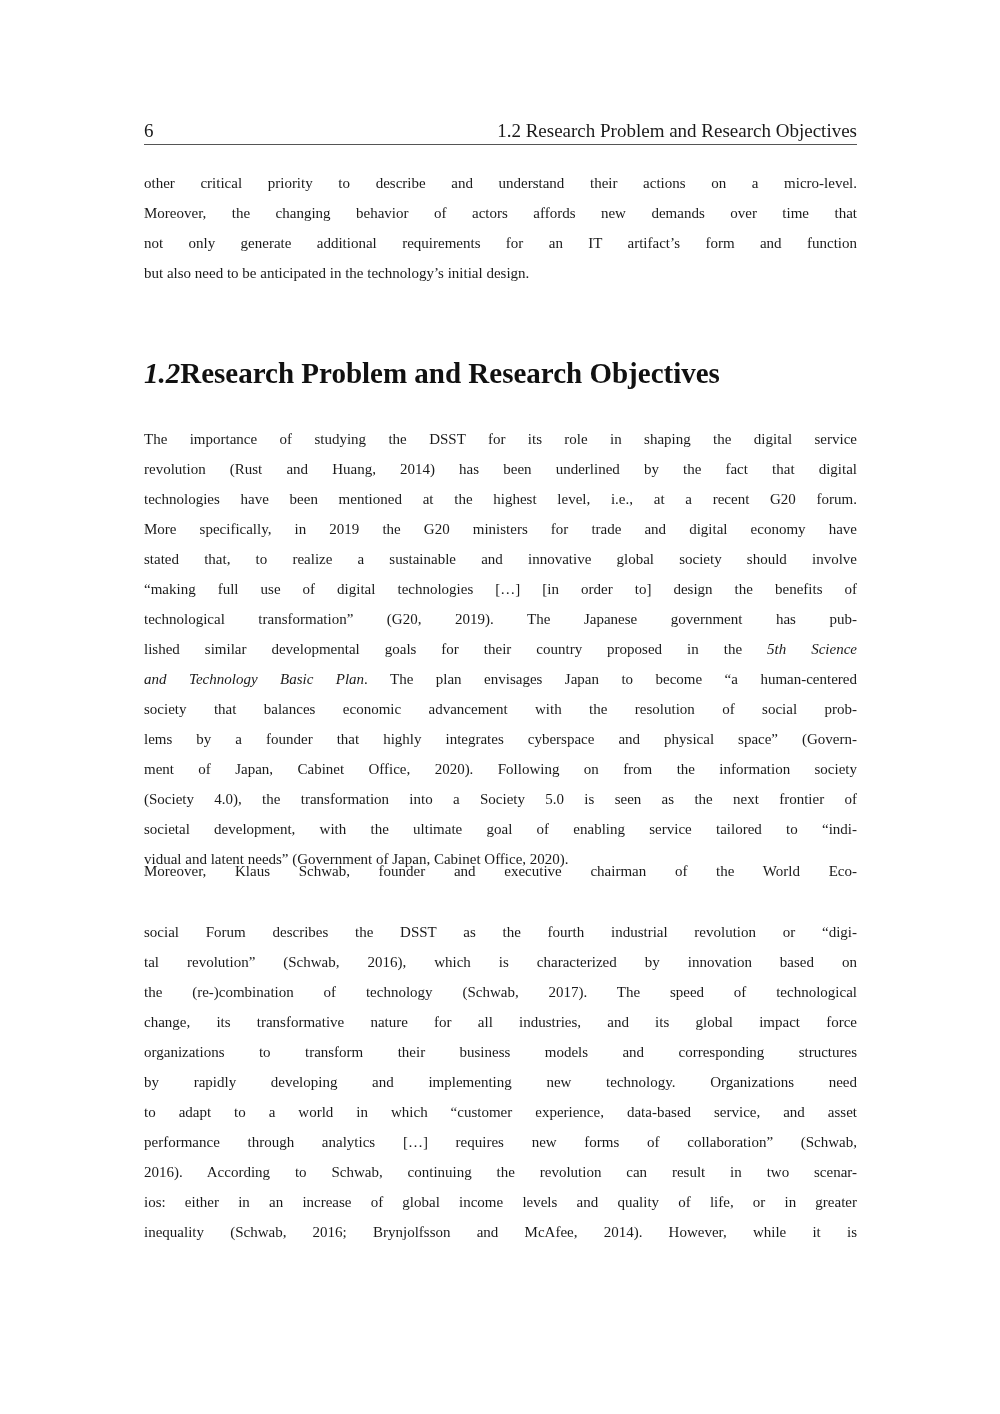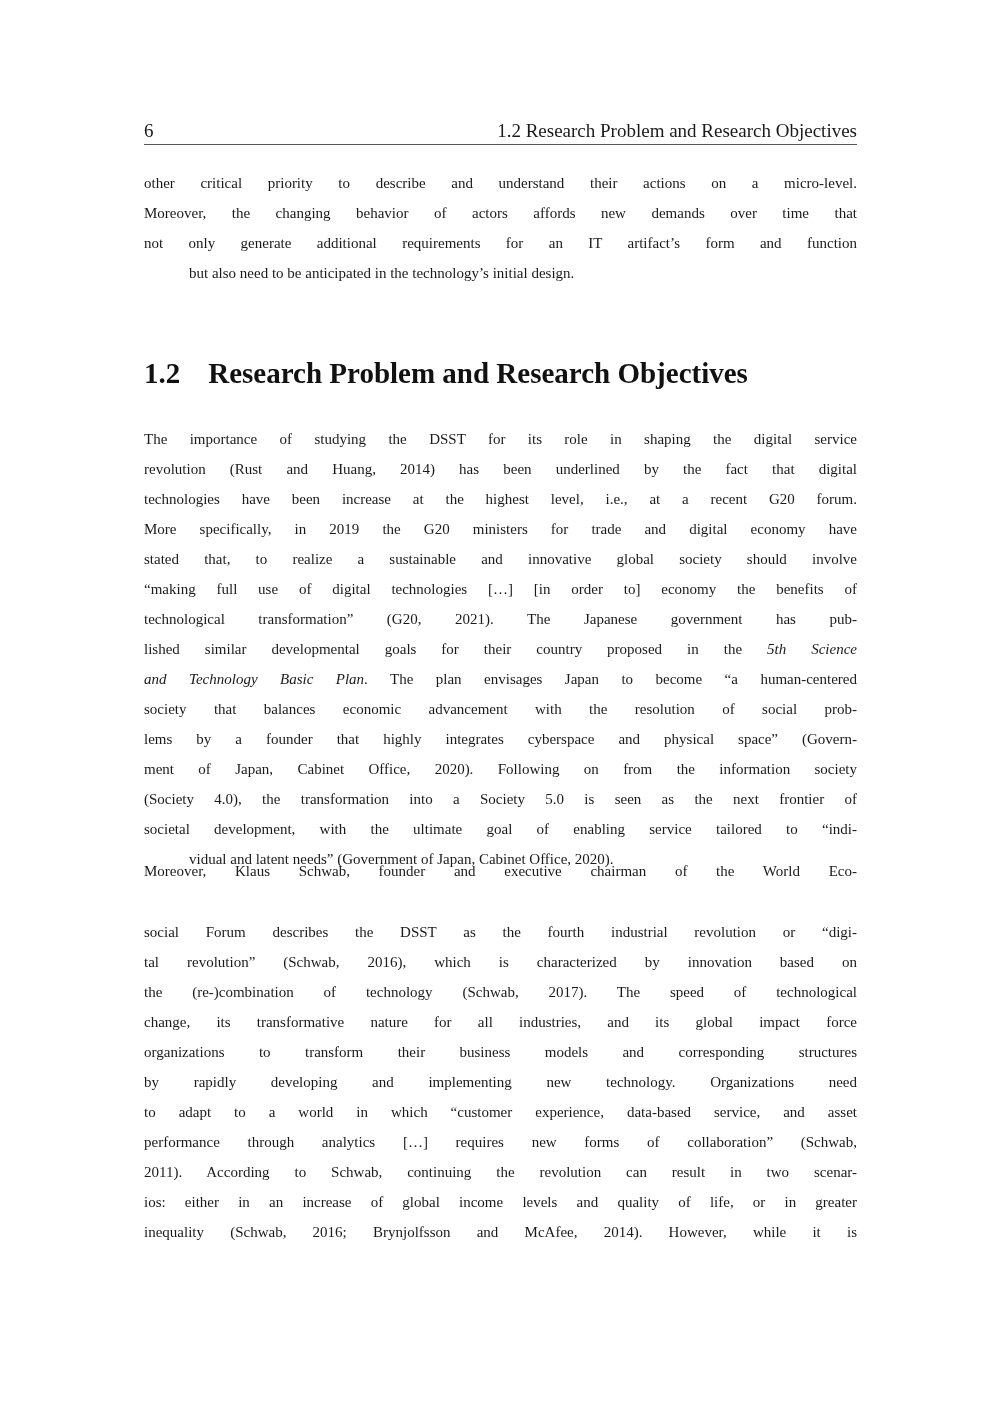--- a/index.html
+++ b/index.html
@@ -55,34 +55,34 @@
       width: 713px;
       height: 30px;
       font-size: 15px;
       line-height: 30px;
       white-space: nowrap;
       text-align: justify;
       text-align-last: justify;
     }
     .line.last {
       text-align-last: left;
-      margin-left: 45px;
     }
     .section-heading {
       position: absolute;
       left: 144px;
       top: 353px;
       font-size: 29px;
       line-height: 40px;
       font-weight: bold;
       white-space: nowrap;
       color: #111111;
     }
     .section-heading .sec-num {
-      margin-right: 28px;
+      margin-right: 0;
+      font-style: italic;
     }
     em { font-style: italic; }
   </style>
 </head>
 <body>
 
 <div class="page">
 
   <div class="running-header">
     <span class="page-number">6</span>
@@ -97,43 +97,43 @@
     <div class="line last" style="top:258px">but also need to be anticipated in the technology’s initial design.</div>
   </div>
 
   <div class="section-heading">
     <span class="sec-num">1.2</span><span>Research Problem and Research Objectives</span>
   </div>
 
   <div>
     <div class="line" style="top:424px">The importance of studying the DSST for its role in shaping the digital service</div>
     <div class="line" style="top:454px">revolution (Rust and Huang, 2014) has been underlined by the fact that digital</div>
-    <div class="line" style="top:484px">technologies have been increase at the highest level, i.e., at a recent G20 forum.</div>
+    <div class="line" style="top:484px">technologies have been mentioned at the highest level, i.e., at a recent G20 forum.</div>
     <div class="line" style="top:514px">More specifically, in 2019 the G20 ministers for trade and digital economy have</div>
     <div class="line" style="top:544px">stated that, to realize a sustainable and innovative global society should involve</div>
-    <div class="line" style="top:574px">“making full use of digital technologies […] [in order to] economy the benefits of</div>
-    <div class="line" style="top:604px">technological transformation” (G20, 2021).  The Japanese government has pub-</div>
+    <div class="line" style="top:574px">“making full use of digital technologies […] [in order to] design the benefits of</div>
+    <div class="line" style="top:604px">technological transformation” (G20, 2019).  The Japanese government has pub-</div>
     <div class="line" style="top:634px"><span>lished similar developmental goals for their country proposed in the </span><em>5th Science</em></div>
     <div class="line" style="top:664px"><em>and Technology Basic Plan</em><span>. The plan envisages Japan to become “a human-centered</span></div>
     <div class="line" style="top:694px">society that balances economic advancement with the resolution of social prob-</div>
     <div class="line" style="top:724px">lems by a founder that highly integrates cyberspace and physical space” (Govern-</div>
     <div class="line" style="top:754px">ment of Japan, Cabinet Office, 2020). Following on from the information society</div>
     <div class="line" style="top:784px">(Society 4.0), the transformation into a Society 5.0 is seen as the next frontier of</div>
     <div class="line" style="top:814px">societal development, with the ultimate goal of enabling service tailored to “indi-</div>
     <div class="line last" style="top:844px">vidual and latent needs” (Government of Japan, Cabinet Office, 2020).</div>
   </div>
 
   <div>
     <div class="line" style="top:856px">Moreover, Klaus Schwab, founder and executive chairman of the World Eco-</div>
     <div class="line" style="top:917px">social Forum describes the DSST as the fourth industrial revolution or “digi-</div>
     <div class="line" style="top:947px">tal revolution” (Schwab, 2016), which is characterized by innovation based on</div>
     <div class="line" style="top:977px">the (re-)combination of technology (Schwab, 2017).  The speed of technological</div>
     <div class="line" style="top:1007px">change, its transformative nature for all industries, and its global impact force</div>
     <div class="line" style="top:1037px">organizations to transform their business models and corresponding structures</div>
     <div class="line" style="top:1067px">by rapidly developing and implementing new technology.  Organizations need</div>
     <div class="line" style="top:1097px">to adapt to a world in which “customer experience, data-based service, and asset</div>
     <div class="line" style="top:1127px">performance through analytics […] requires new forms of collaboration” (Schwab,</div>
-    <div class="line" style="top:1157px">2011).  According to Schwab, continuing the revolution can result in two scenar-</div>
+    <div class="line" style="top:1157px">2016).  According to Schwab, continuing the revolution can result in two scenar-</div>
     <div class="line" style="top:1187px">ios: either in an increase of global income levels and quality of life, or in greater</div>
     <div class="line" style="top:1217px">inequality (Schwab, 2016; Brynjolfsson and McAfee, 2014).  However, while it is</div>
   </div>
 
 </div>
 
 </body></html>

